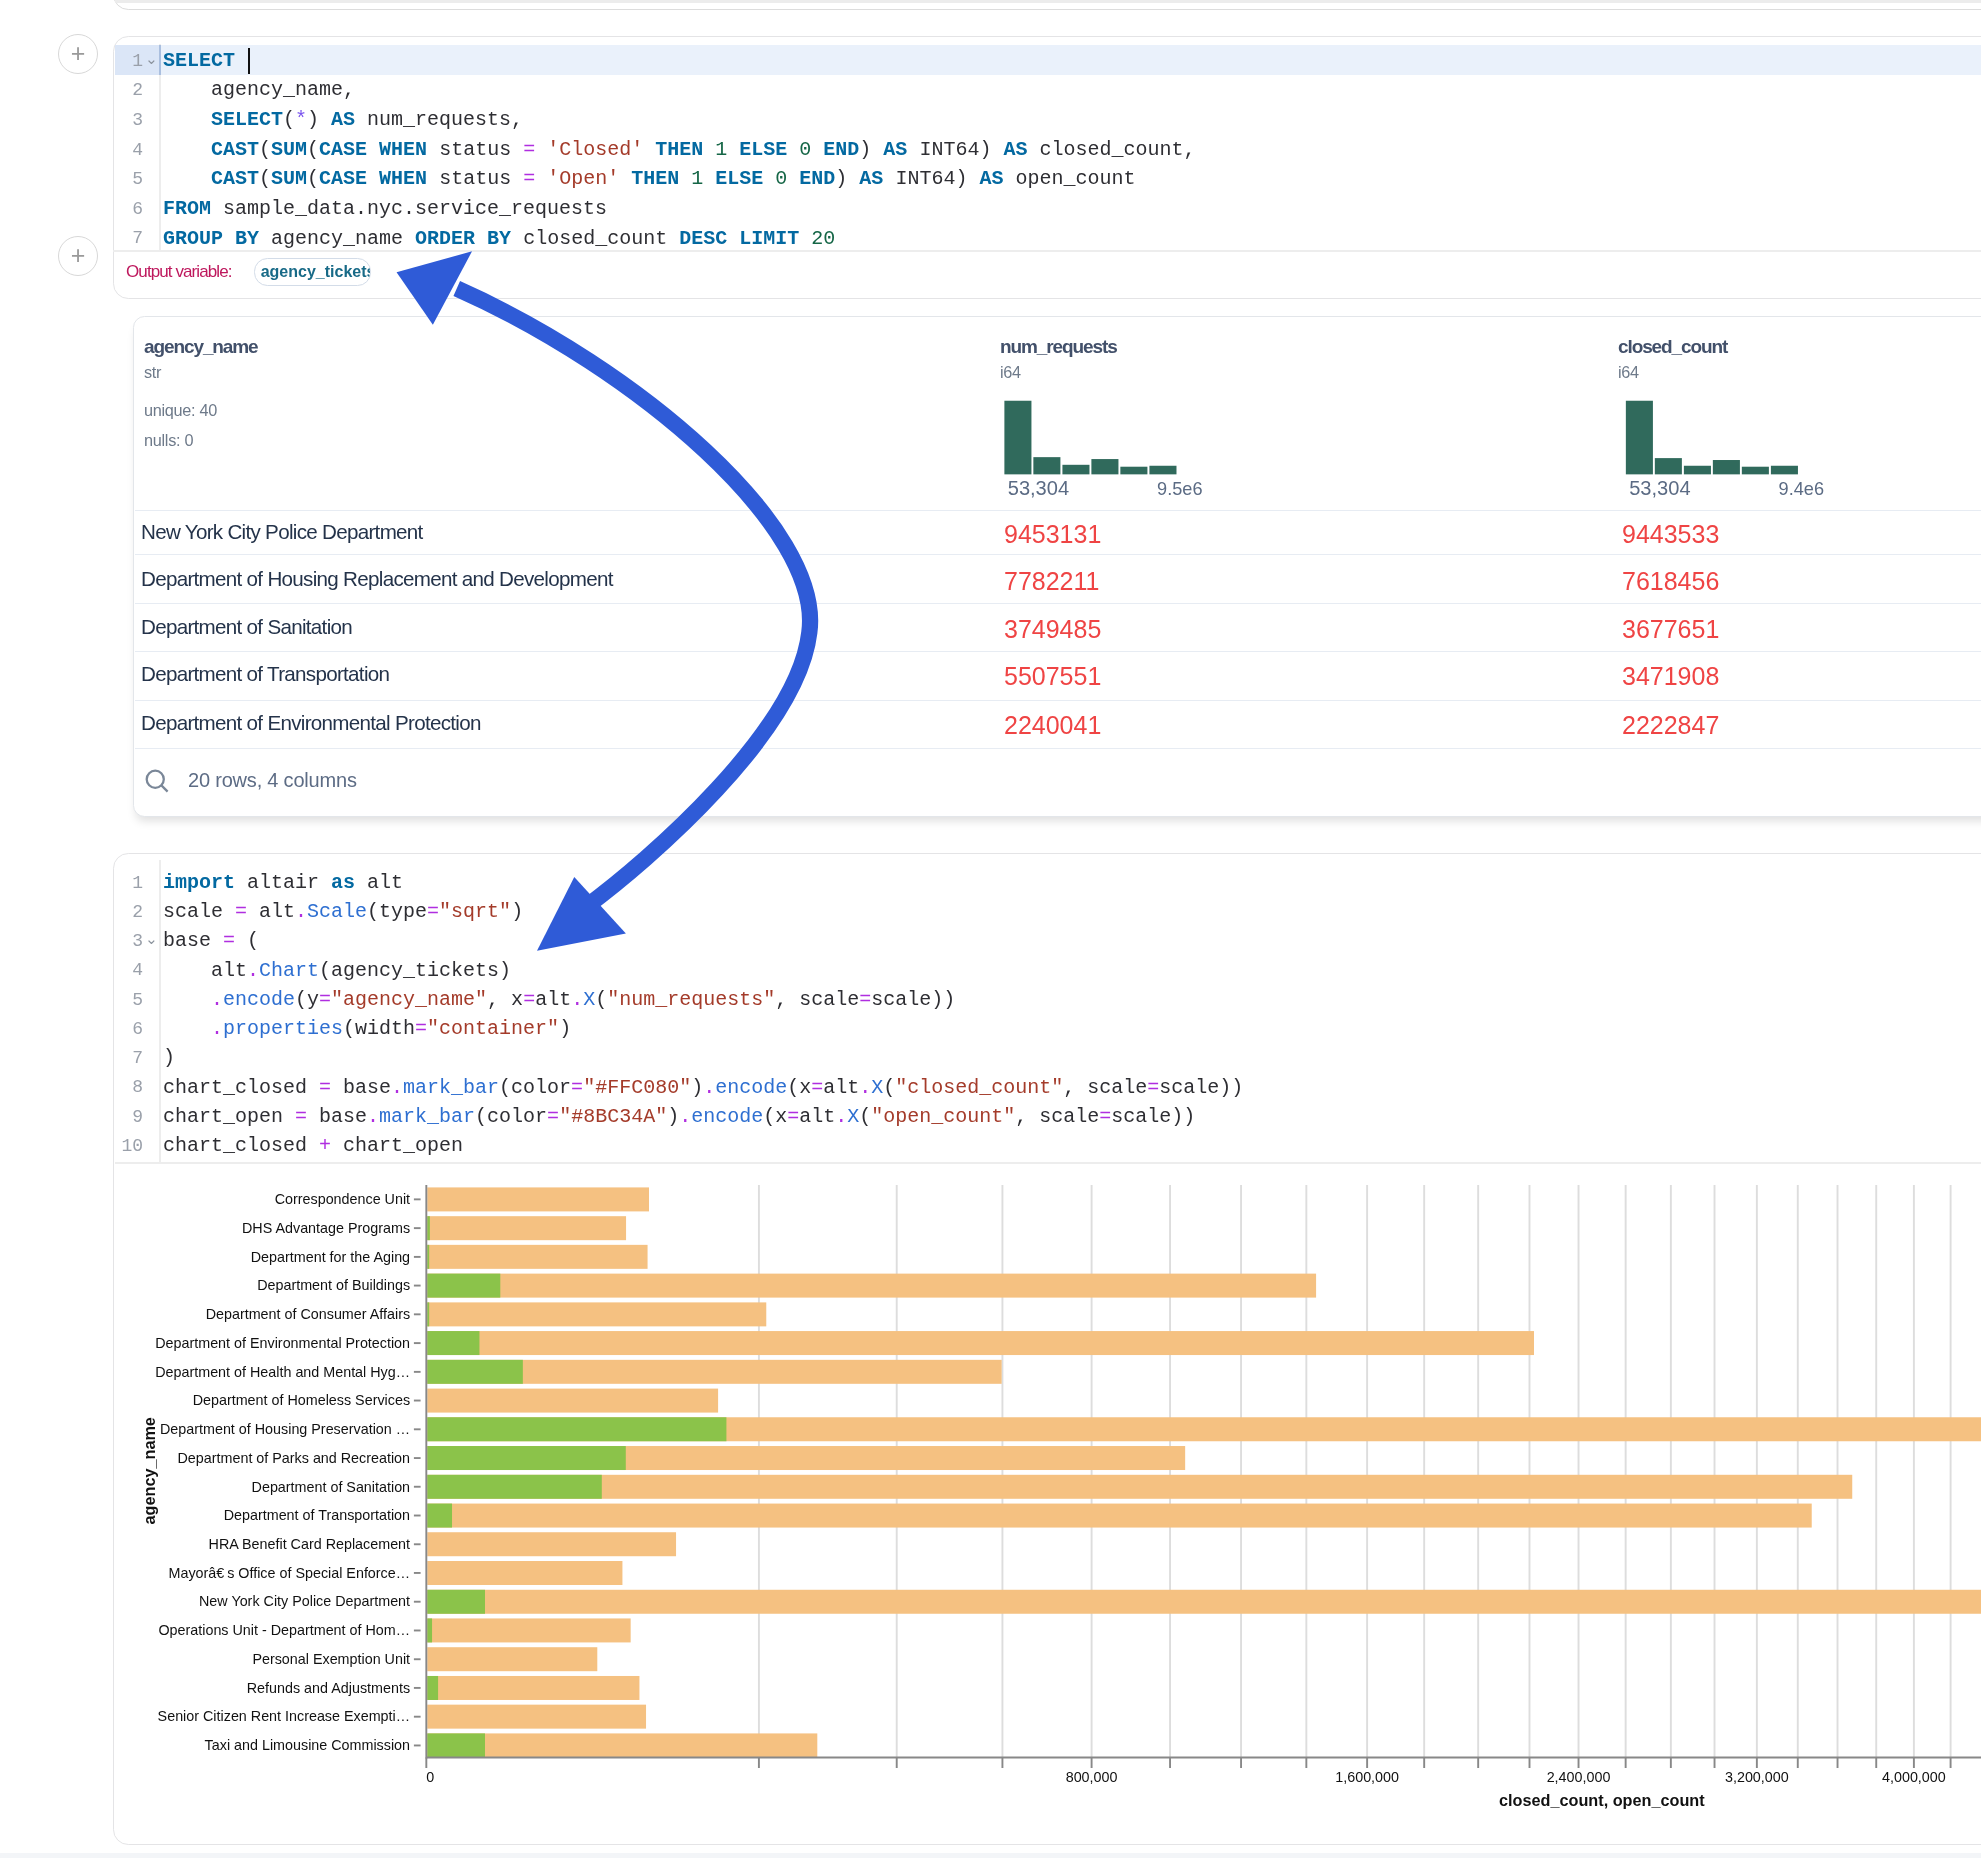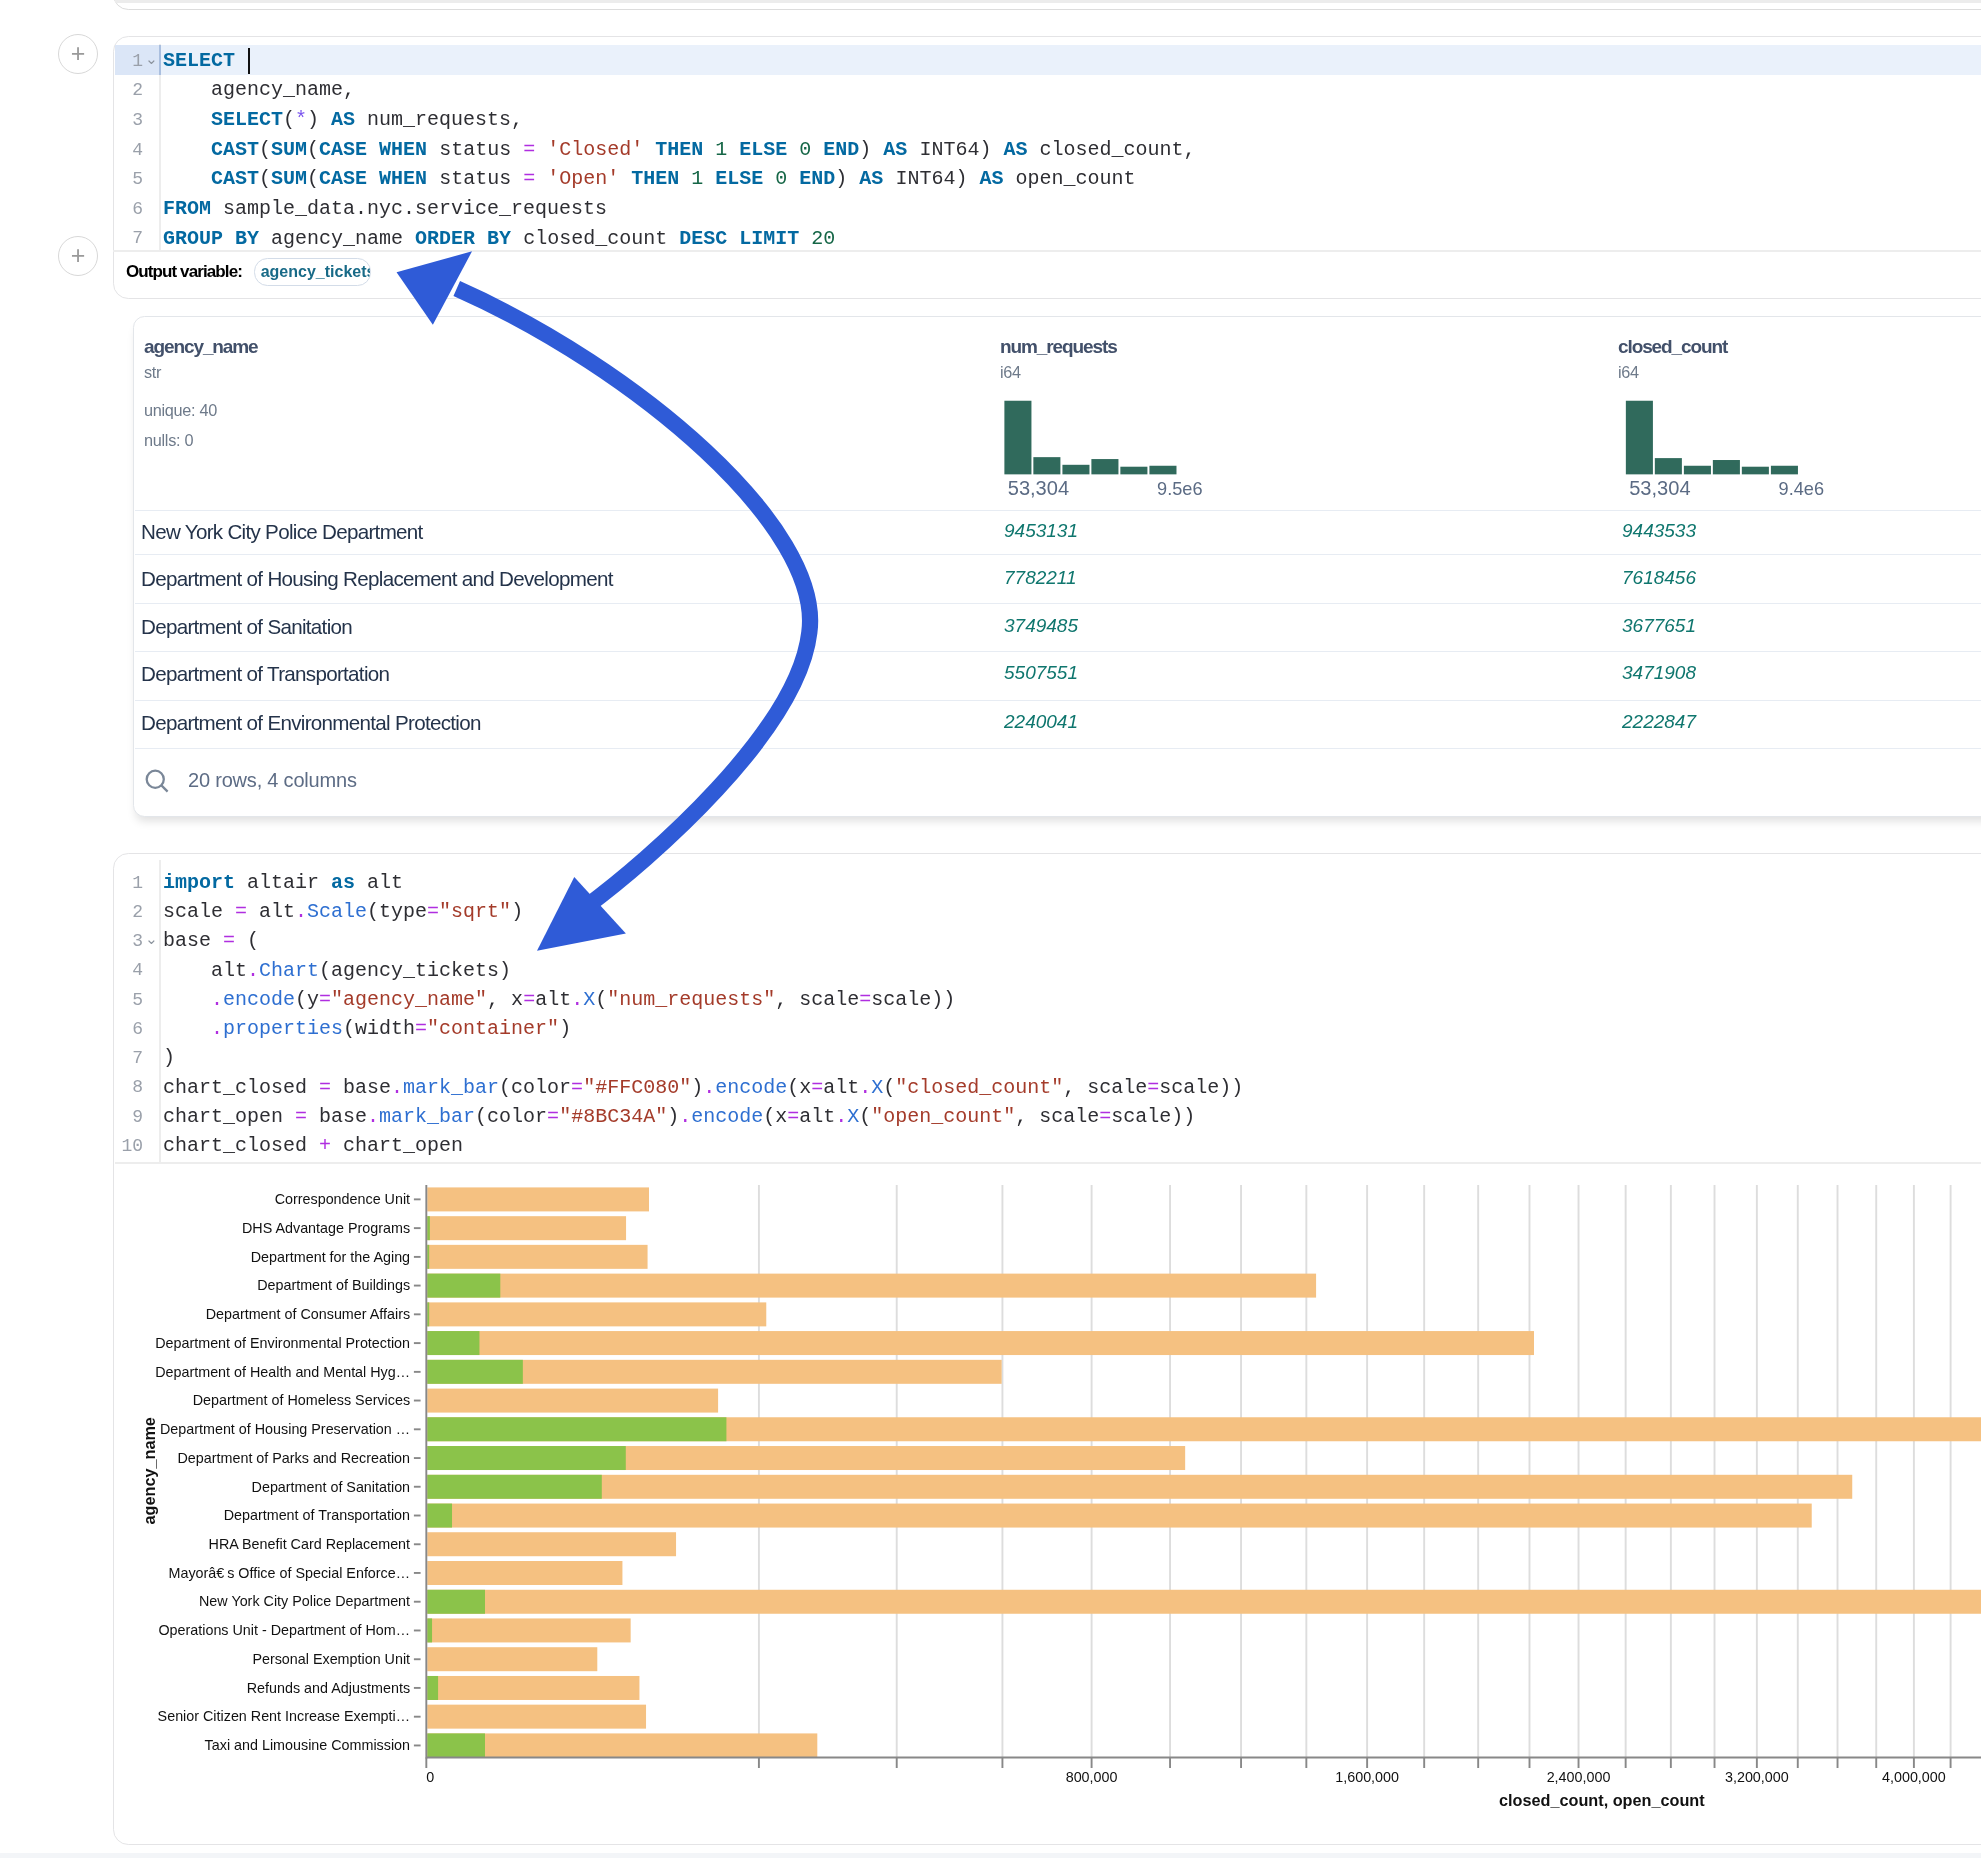--- a/index.html
+++ b/index.html
@@ -11,21 +11,21 @@
   i.k { color:#0369a1; font-weight:bold; }
   i.o { color:#b02ee0; }
   i.s { color:#a43b2a; }
   i.n { color:#156646; }
   i.f { color:#2e6fd1; }
   i.v { color:#7b55ee; }
   .plusbtn { position:absolute; width:40px; height:40px; border:1.9px solid #d8d8d8; border-radius:50%;
              background:#fff; color:#9a9a9a; font-size:25px; line-height:36px; text-align:center; }
   .t { position:absolute; white-space:pre; }
   .rowtxt { font-size:20.6px; letter-spacing:-0.7px; color:#24334a; }
-  .rownum { font-size:19px; color:#0f766e;font-style:italic; }
+  .rownum { font-size:25px; color:#ef4444; }
   .colhdr { font-size:19px; font-weight:bold; letter-spacing:-1.1px; color:#42506a; }
   .colsub { font-size:16.3px; letter-spacing:-0.3px; color:#6e7a8a; }
 </style></head><body>
 <div style="position:absolute;left:113px;top:-38px;width:2373px;height:48px;background:#fff;border:1.9px solid #dcdcdc;border-radius:15.3px"></div>
 <div style="position:absolute;left:115px;top:0px;width:2371px;height:2.9px;background:#ececec"></div>
 <div class="plusbtn" style="left:58px;top:34px">+</div>
 <div class="plusbtn" style="left:58px;top:236px">+</div>
 <div class="card" style="left:113px;top:36px;width:2373px;height:263px"></div>
 <div style="position:absolute;left:159px;top:44px;width:1.9px;height:206px;background:#ededed"></div>
 <div style="position:absolute;left:115px;top:45px;width:44px;height:30px;background:#dbe6f7"></div>
@@ -41,21 +41,21 @@
 <div class="ln" style="top:140px;left:86px;width:57px">4</div>
 <div class="code" style="top:139px;left:163px">    <i class="k">CAST</i>(<i class="k">SUM</i>(<i class="k">CASE</i> <i class="k">WHEN</i> status <i class="o">=</i> <i class="s">'Closed'</i> <i class="k">THEN</i> <i class="n">1</i> <i class="k">ELSE</i> <i class="n">0</i> <i class="k">END</i>) <i class="k">AS</i> INT64) <i class="k">AS</i> closed_count,</div>
 <div class="ln" style="top:169px;left:86px;width:57px">5</div>
 <div class="code" style="top:168px;left:163px">    <i class="k">CAST</i>(<i class="k">SUM</i>(<i class="k">CASE</i> <i class="k">WHEN</i> status <i class="o">=</i> <i class="s">'Open'</i> <i class="k">THEN</i> <i class="n">1</i> <i class="k">ELSE</i> <i class="n">0</i> <i class="k">END</i>) <i class="k">AS</i> INT64) <i class="k">AS</i> open_count</div>
 <div class="ln" style="top:199px;left:86px;width:57px">6</div>
 <div class="code" style="top:198px;left:163px"><i class="k">FROM</i> sample_data.nyc.service_requests</div>
 <div class="ln" style="top:228px;left:86px;width:57px">7</div>
 <div class="code" style="top:228px;left:163px"><i class="k">GROUP</i> <i class="k">BY</i> agency_name <i class="k">ORDER</i> <i class="k">BY</i> closed_count <i class="k">DESC</i> <i class="k">LIMIT</i> <i class="n">20</i></div>
 <div style="position:absolute;left:248px;top:48px;width:2.4px;height:26px;background:#111"></div>
 <div style="position:absolute;left:113px;top:250px;width:2373px;height:1.9px;background:#ededed"></div>
-<div class="t" style="left:126px;top:262px;font-size:17px;font-weight:bold;letter-spacing:-0.9px;color:#000000">Output variable: </div>
+<div class="t" style="left:126px;top:262px;font-size:17px;font-weight:normal;letter-spacing:-0.9px;color:#be185d">Output variable: </div>
 <div style="position:absolute;left:254px;top:258px;width:117px;height:28px;border:1.9px solid #d3dce8;border-radius:13.4px;overflow:hidden">
     <div style="position:absolute;left:5.7px;top:3.8px;font-size:16px;font-weight:bold;color:#186a87;white-space:pre">agency_tickets</div>
   </div>
 <div class="card" style="left:133px;top:316px;width:2352px;height:501px;border-radius:11.5px;border-color:#e3e6ea;box-shadow:0 7.6px 9.6px -3.8px rgba(0,0,0,0.13)"></div>
 <div class="t colhdr" style="left:144px;top:336px">agency_name</div>
 <div class="t colsub" style="left:144px;top:363px">str</div>
 <div class="t colsub" style="left:144px;top:401px">unique: 40</div>
 <div class="t colsub" style="left:144px;top:431px">nulls: 0</div>
 <div class="t colhdr" style="left:1000px;top:336px">num_requests</div>
 <div class="t colsub" style="left:1000px;top:363px">i64</div>

